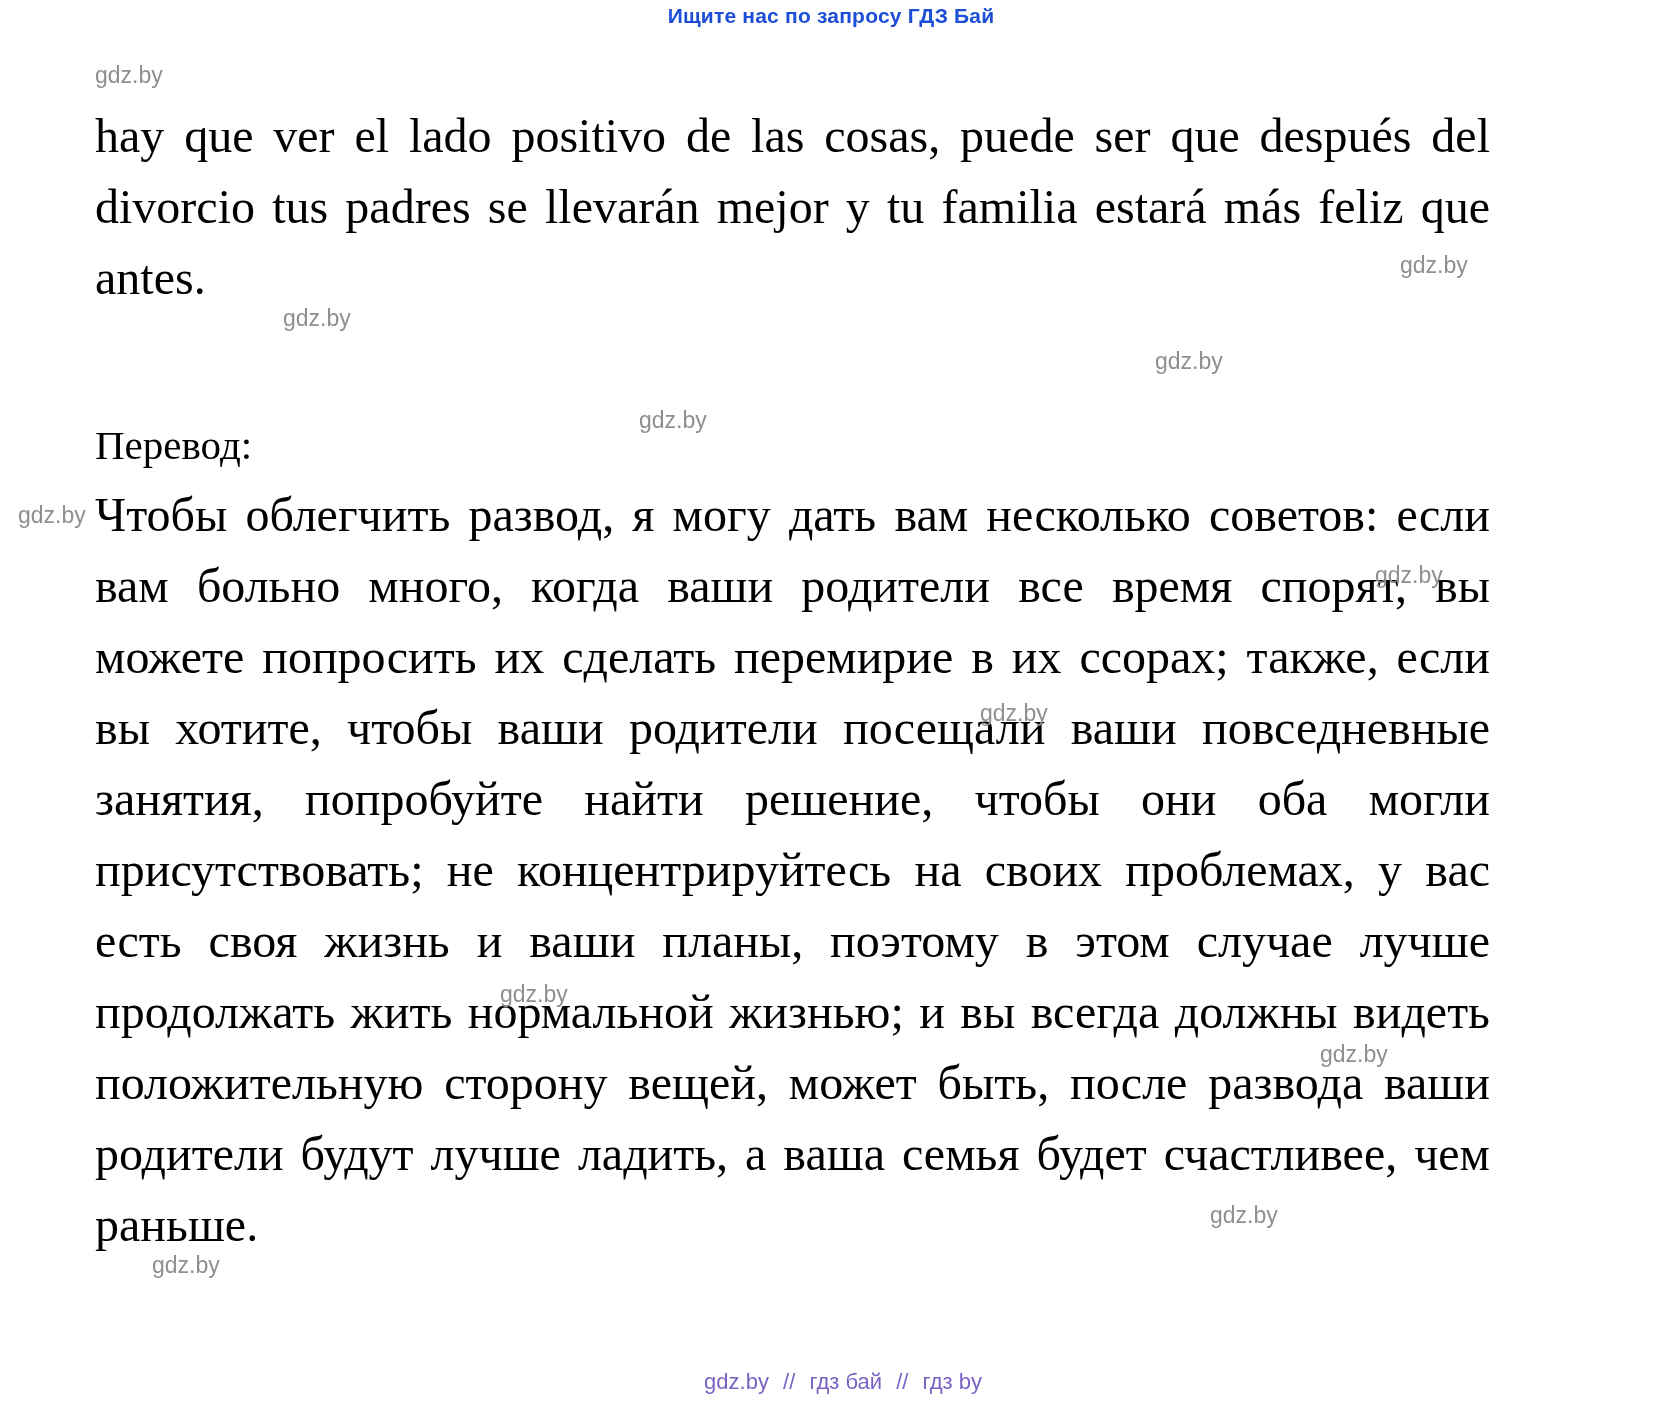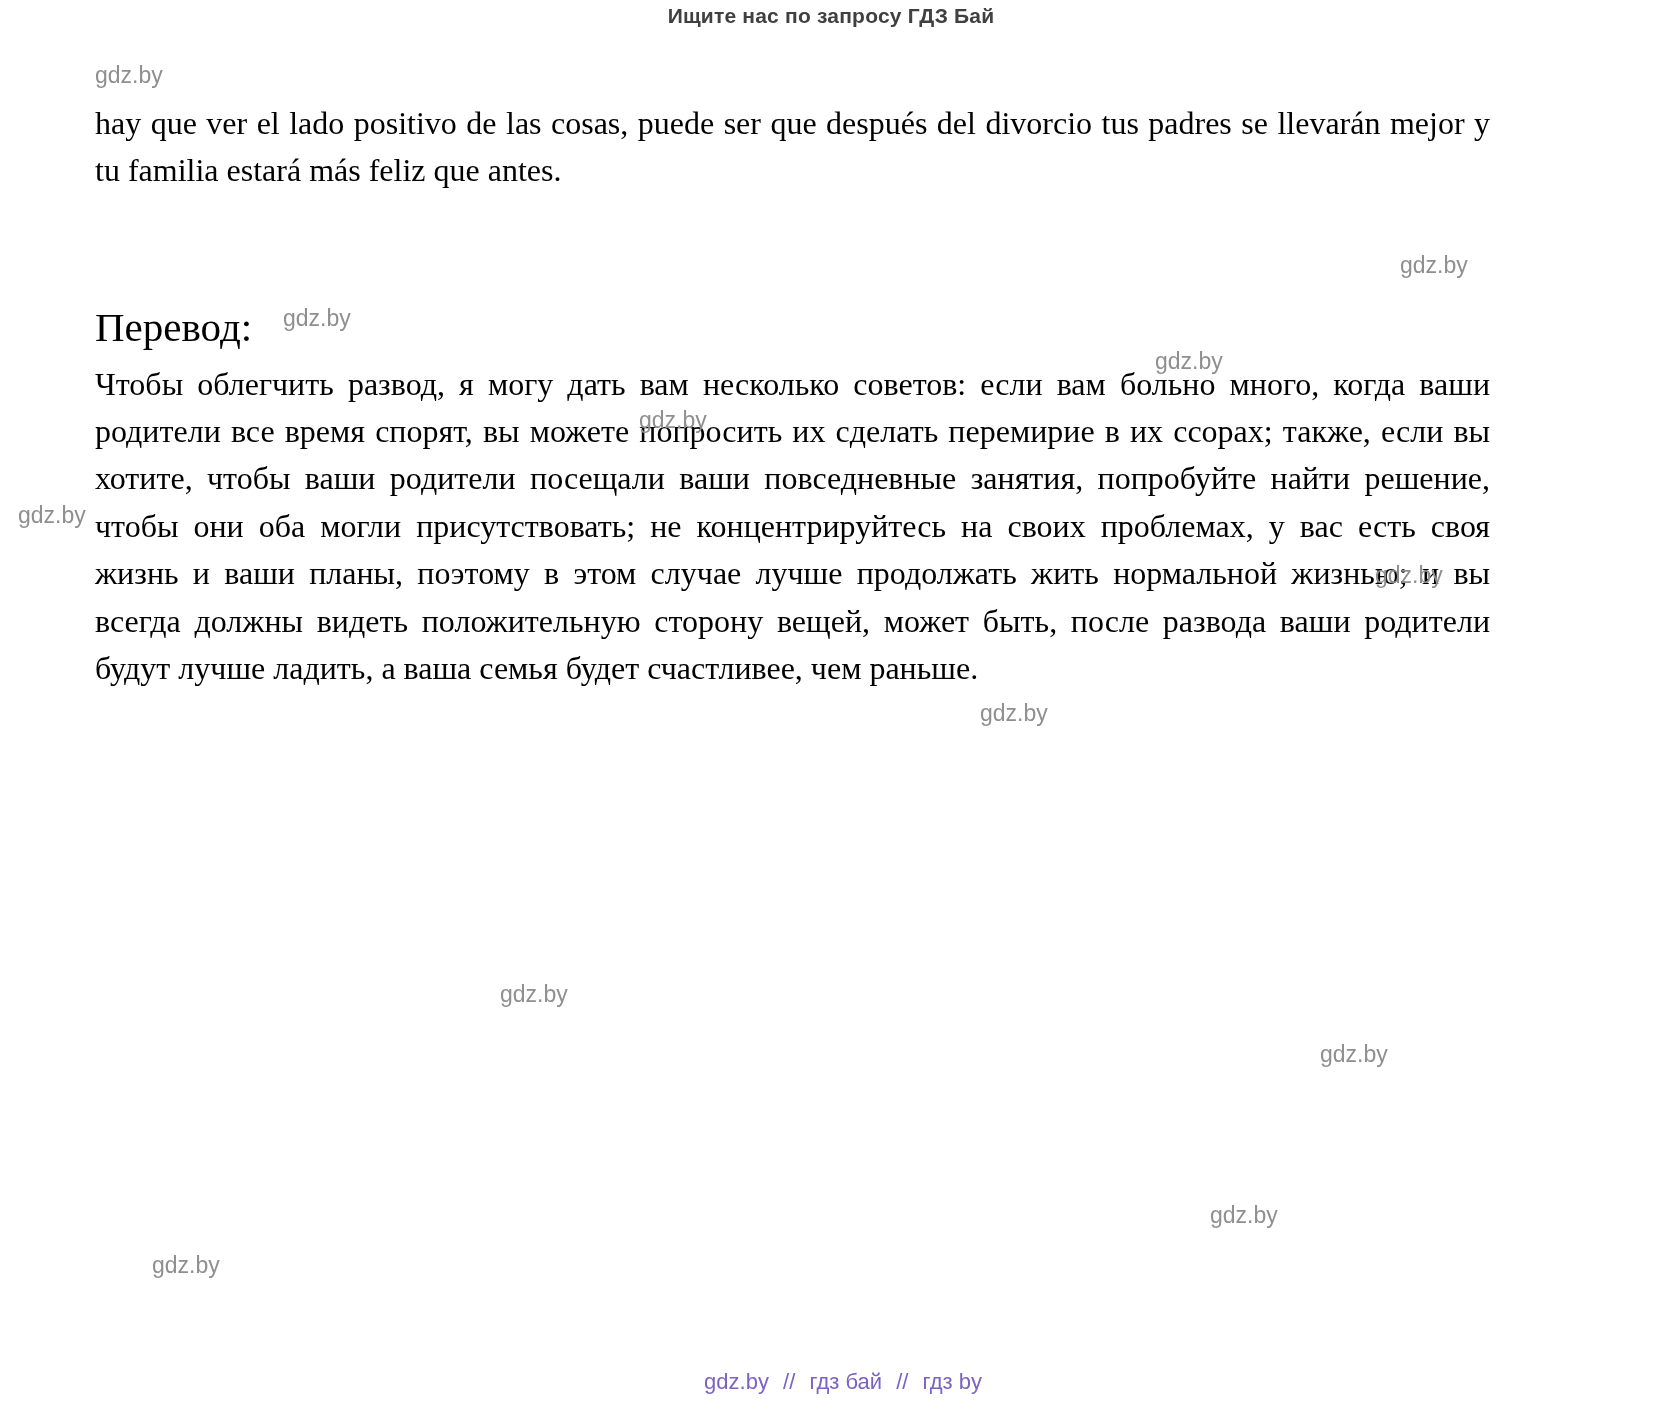--- a/index.html
+++ b/index.html
@@ -21,32 +21,32 @@
   }
   .top-banner {
     position: absolute;
     top: 4px;
     left: 0;
     width: 100%;
     text-align: center;
     font-family: "Liberation Sans", sans-serif;
     font-size: 21px;
     font-weight: bold;
-    color: #404040;
+    color: #1d4ed8;
     letter-spacing: 0.2px;
   }
   .content {
     position: absolute;
     left: 95px;
     top: 100px;
     width: 1395px;
   }
   .para {
     font-family: "Liberation Serif", serif;
-    font-size: 32px;
+    font-size: 48px;
     line-height: 1.48;
     text-align: justify;
     text-justify: inter-word;
     margin: 0;
   }
   .para-es {
     margin-bottom: 0;
   }
   .label-perevod {
     font-size: 41px;

